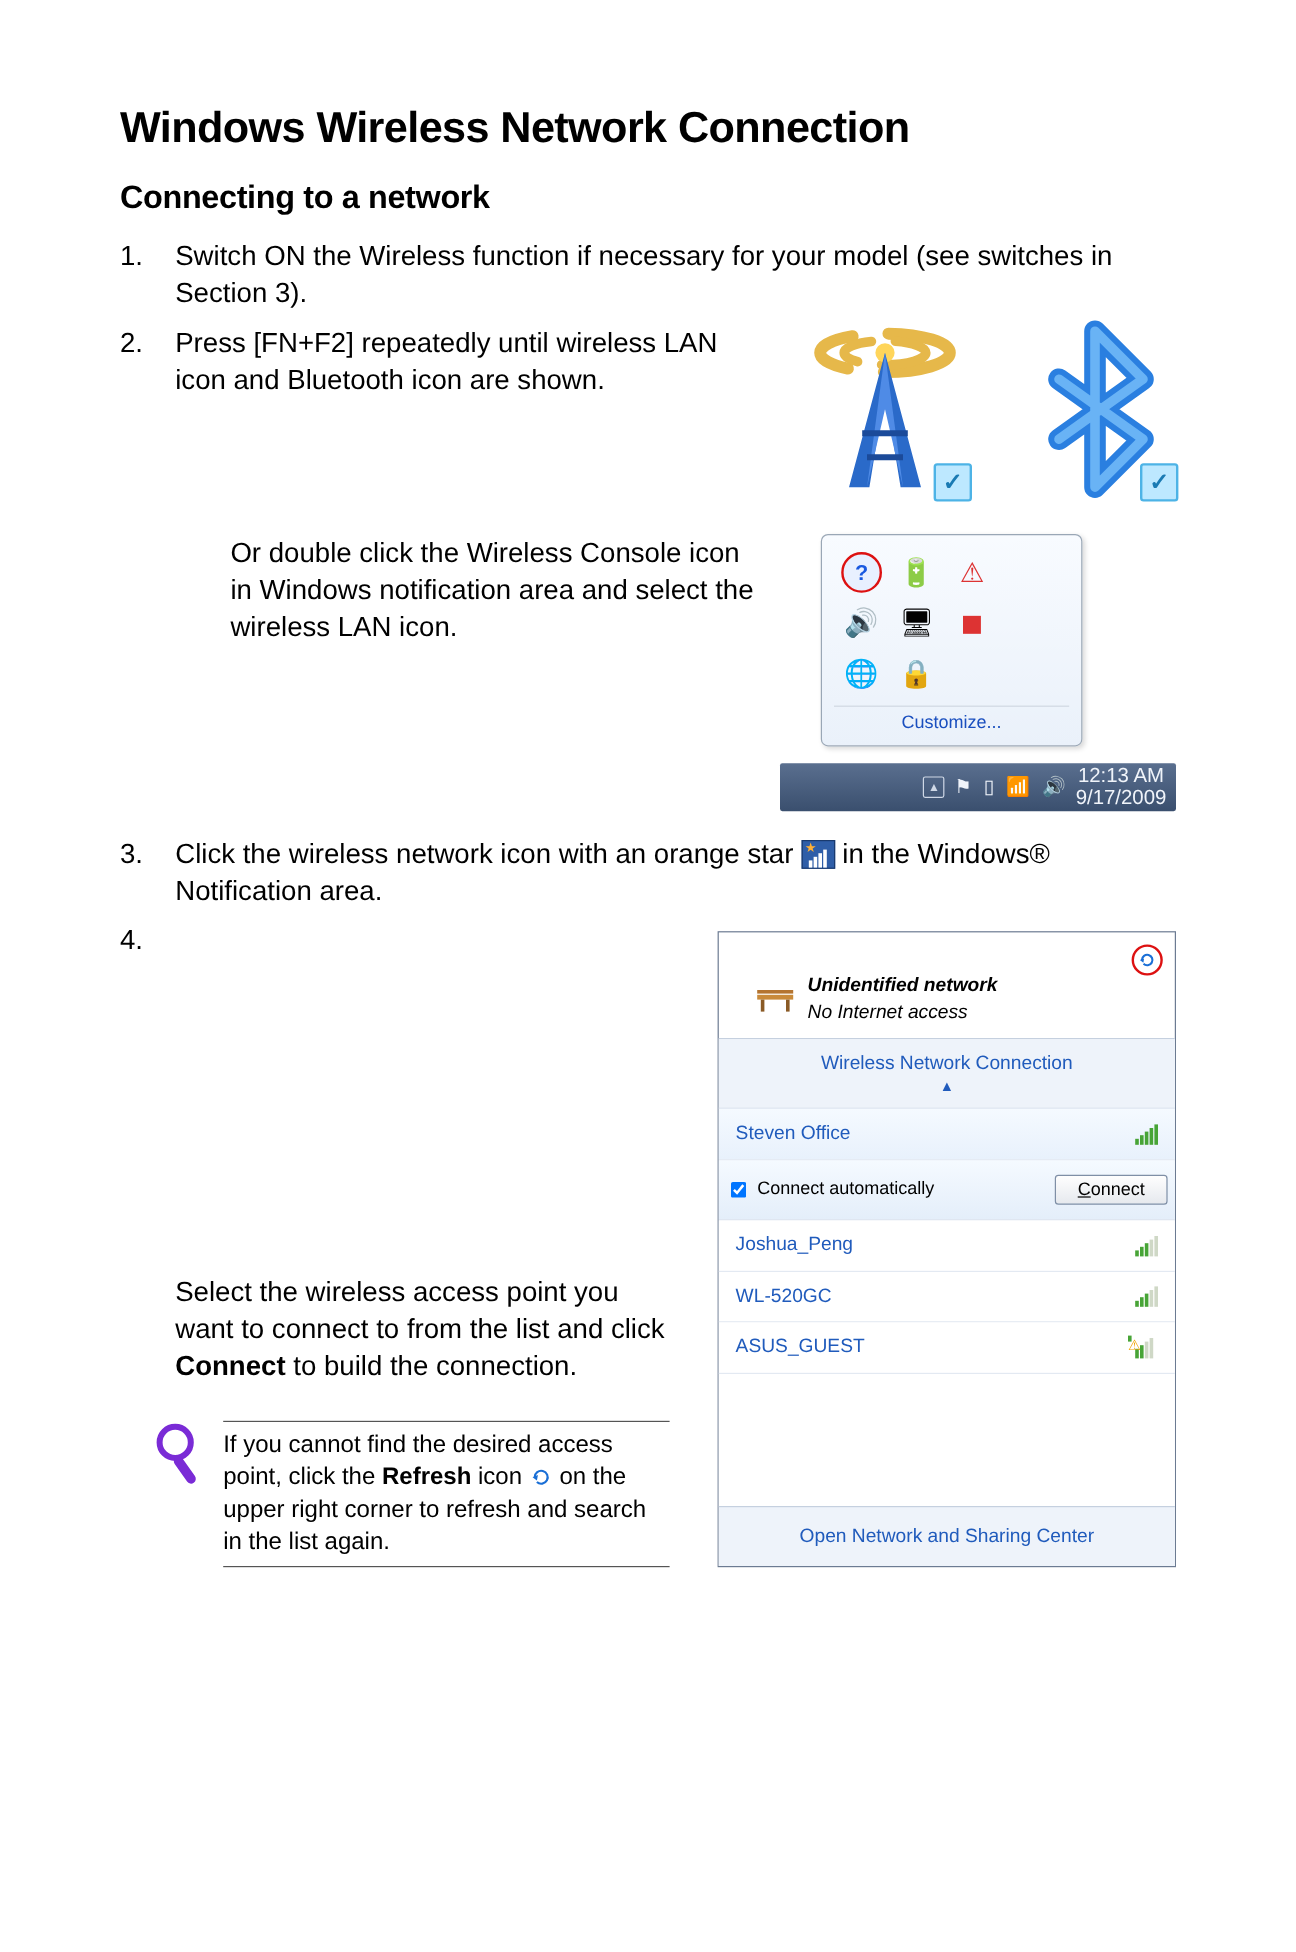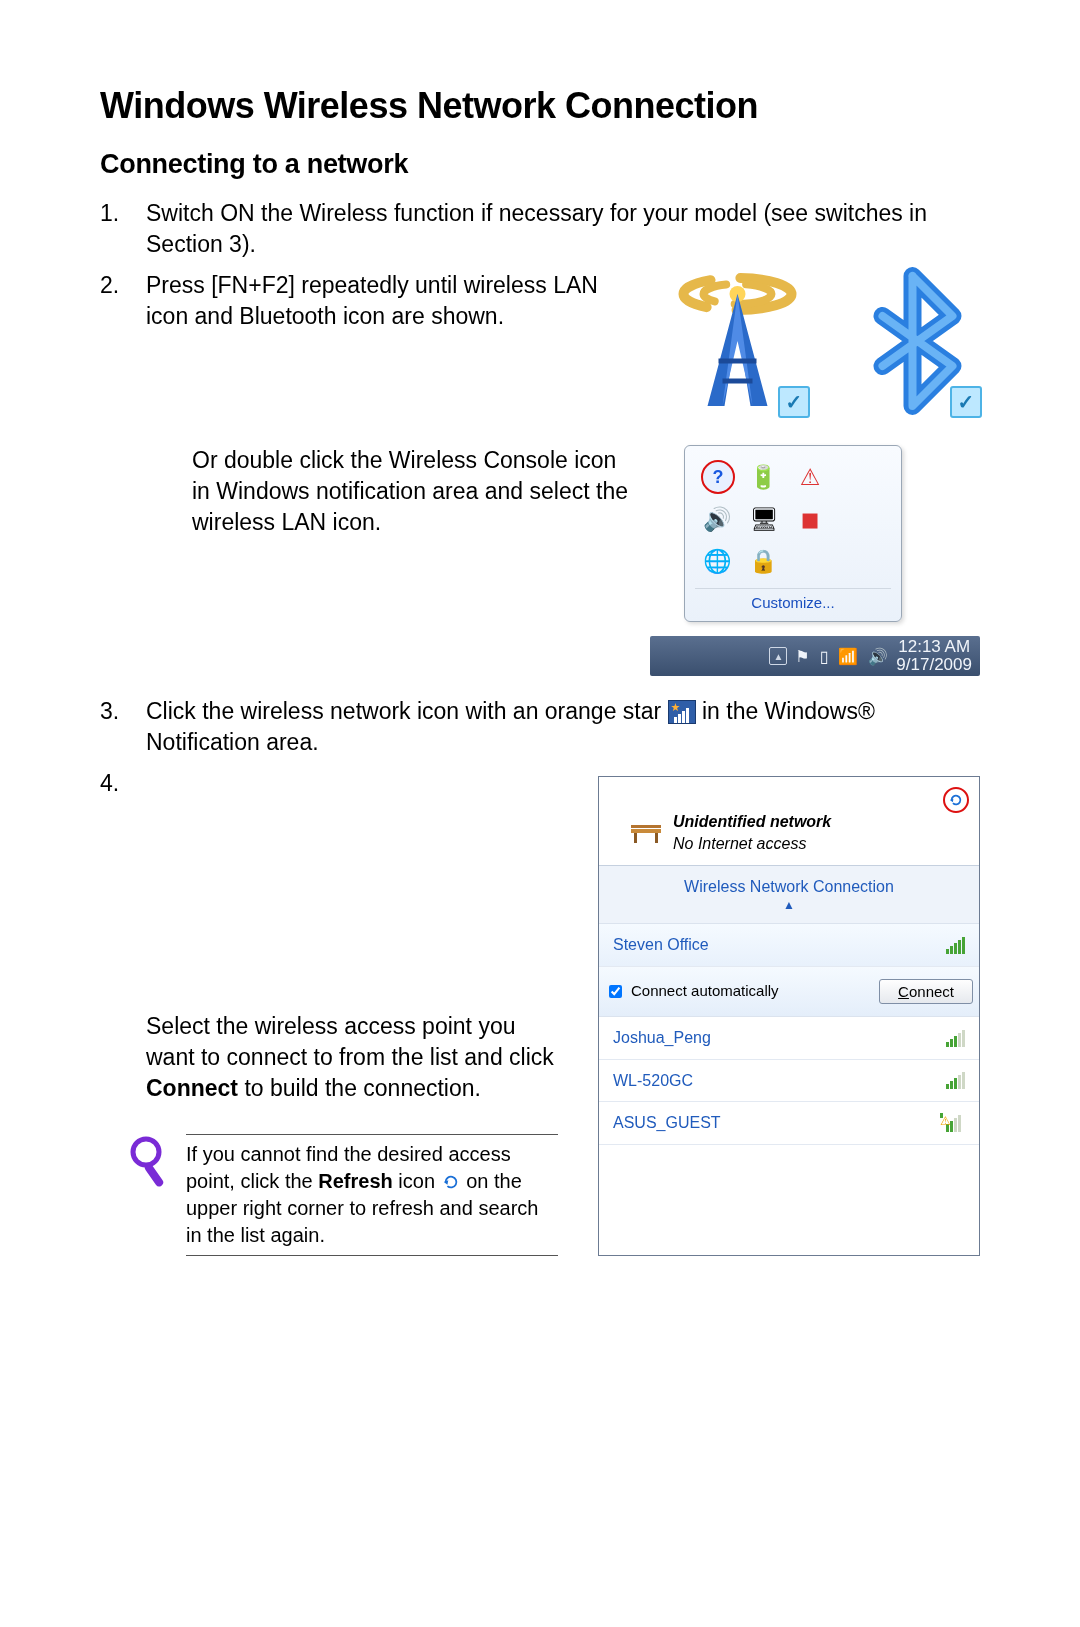--- a/index.html
+++ b/index.html
@@ -510,20 +510,21 @@
                 <span class="sig weak" style="position:relative">
                   <span class="warn">⚠</span>
                   <span></span>
                     <span></span>
                     <span></span>
                     <span></span>
                     <span></span>
                 </span>
               </div>
               <div class="net-spacer"></div>
+              <div class="open-center">Open Network and Sharing Center</div>
             </div>
           </div>
         </div>
       </div>
     </li>
   </ol>
 
 
 </div>
 

